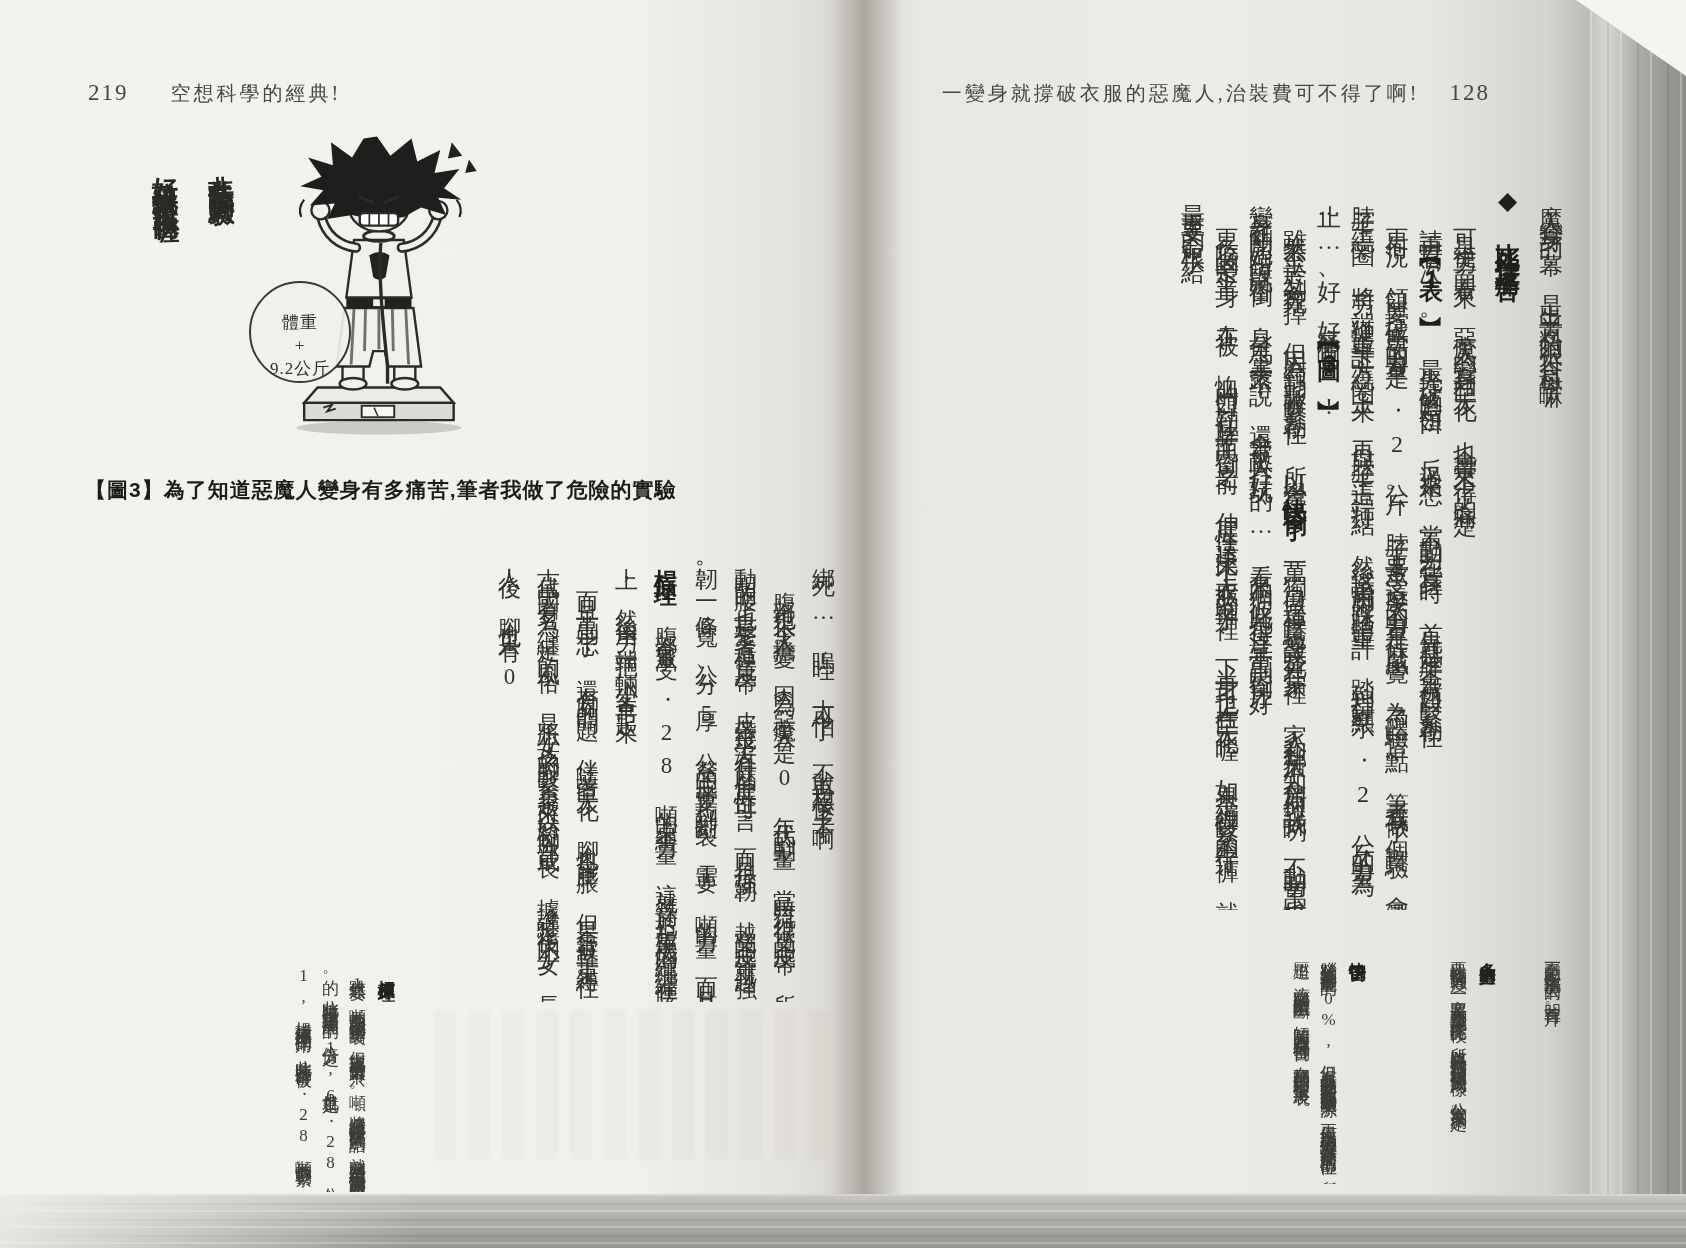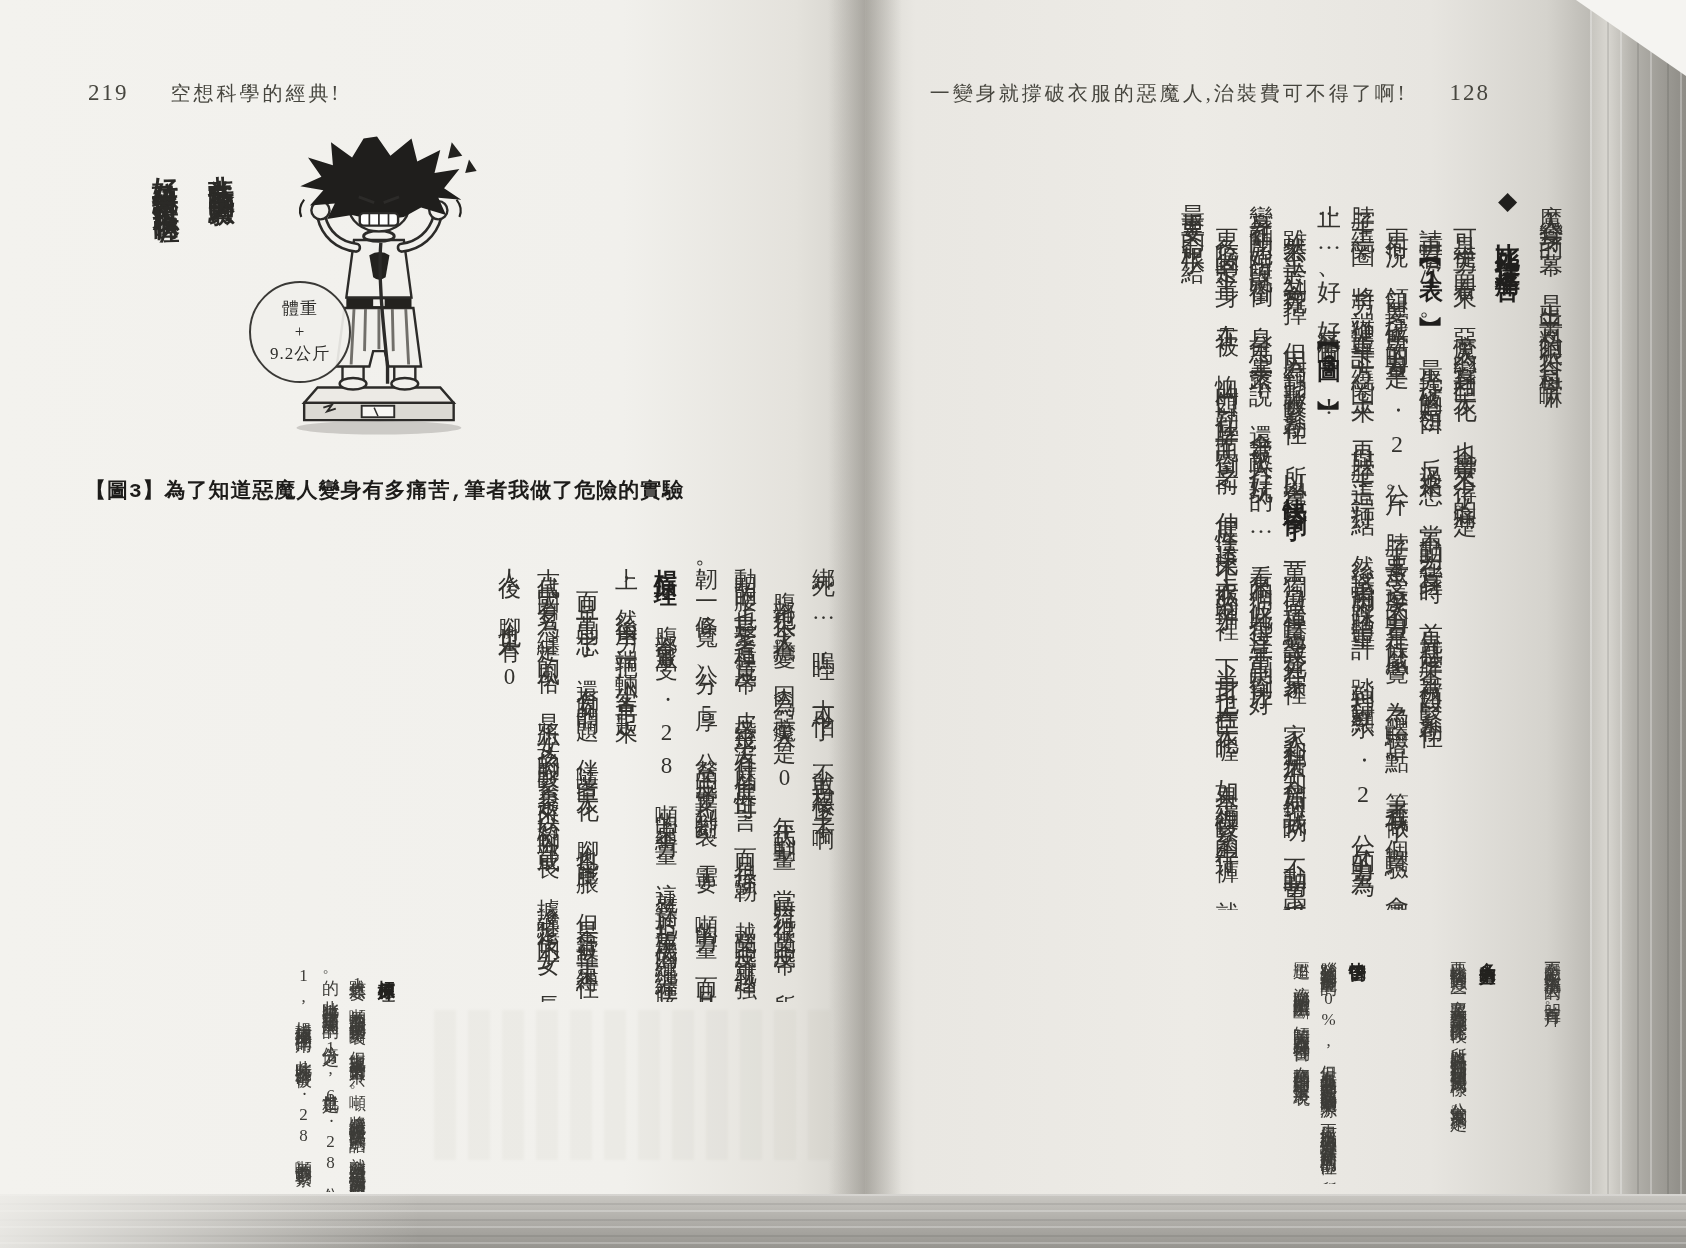--- a/index.html
+++ b/index.html
@@ -31,21 +31,21 @@
   .edge-bottom-light{position:absolute;left:0;top:1194px;width:420px;height:54px;
     background:linear-gradient(to right,rgba(243,242,238,.85),rgba(243,242,238,0));}
 
   
   .hdr{position:absolute;top:80px;color:#47463f;white-space:nowrap;}
   .hdr .num{font-size:23px;letter-spacing:2px;}
   .hdr .ttl{font-size:20px;letter-spacing:3px;}
   .hdr-left{left:88px;}
   .hdr-left .ttl{margin-left:42px;}
   .hdr-right{left:1035px;width:455px;display:flex;justify-content:flex-end;align-items:baseline;}
-  .hdr-right .ttl{margin-right:42px;}
+  .hdr-right .ttl{margin-right:30px;}
 
   
   .vtext{writing-mode:vertical-rl;text-orientation:upright;color:#33322e;}
   .main-v{font-size:24px;letter-spacing:8px;line-height:34px;}
   .para{text-indent:1em;margin:0;}
   .para-cont{text-indent:0;margin:0;}
   .sec-head{font-family:"Liberation Sans","DejaVu Sans",sans-serif;font-weight:700;
     font-size:25px;letter-spacing:7px;margin:0 9px;color:#201f1d;}
   .b{font-family:"Liberation Sans","DejaVu Sans",sans-serif;font-weight:700;color:#201f1d;}
 
@@ -65,25 +65,25 @@
   
   .hand-note{position:absolute;left:142px;top:156px;height:330px;
     writing-mode:vertical-rl;text-orientation:upright;
     font-family:"DejaVu Sans","Liberation Sans",sans-serif;font-weight:700;
     font-size:26px;letter-spacing:4px;line-height:56px;color:#2b2a27;
     transform:rotate(-2deg);}
   .hand-note div{margin:0;}
 
   .weight-circle{position:absolute;left:249px;top:281px;width:98px;height:98px;
     border:2.5px solid #3a3936;border-radius:50%;background:rgba(241,240,236,.92);
-    display:flex;flex-direction:column;align-items:center;justify-content:center;
+    display:flex;flex-direction:column;align-items:center;justify-content:flex-end;
     font-size:17px;color:#2e2d2a;line-height:1.35;letter-spacing:1px;z-index:3;}
 
   .fig-caption{position:absolute;left:85px;top:476px;
-    font-family:Liberation Mono, monospace;font-weight:700;
+    font-family:Liberation Sans, sans-serif;font-weight:700;
     font-size:21px;letter-spacing:1px;color:#1d1c1a;white-space:nowrap;}
 
   .illus{position:absolute;left:262px;top:126px;width:230px;height:318px;z-index:2;}
   .ghost-l{position:absolute;left:430px;top:1010px;width:400px;height:150px;
     background:repeating-linear-gradient(to left,rgba(105,102,94,.04) 0 22px,rgba(0,0,0,0) 22px 34px);
     filter:blur(1px);}
 </style>
 </head>
 <body>
 

